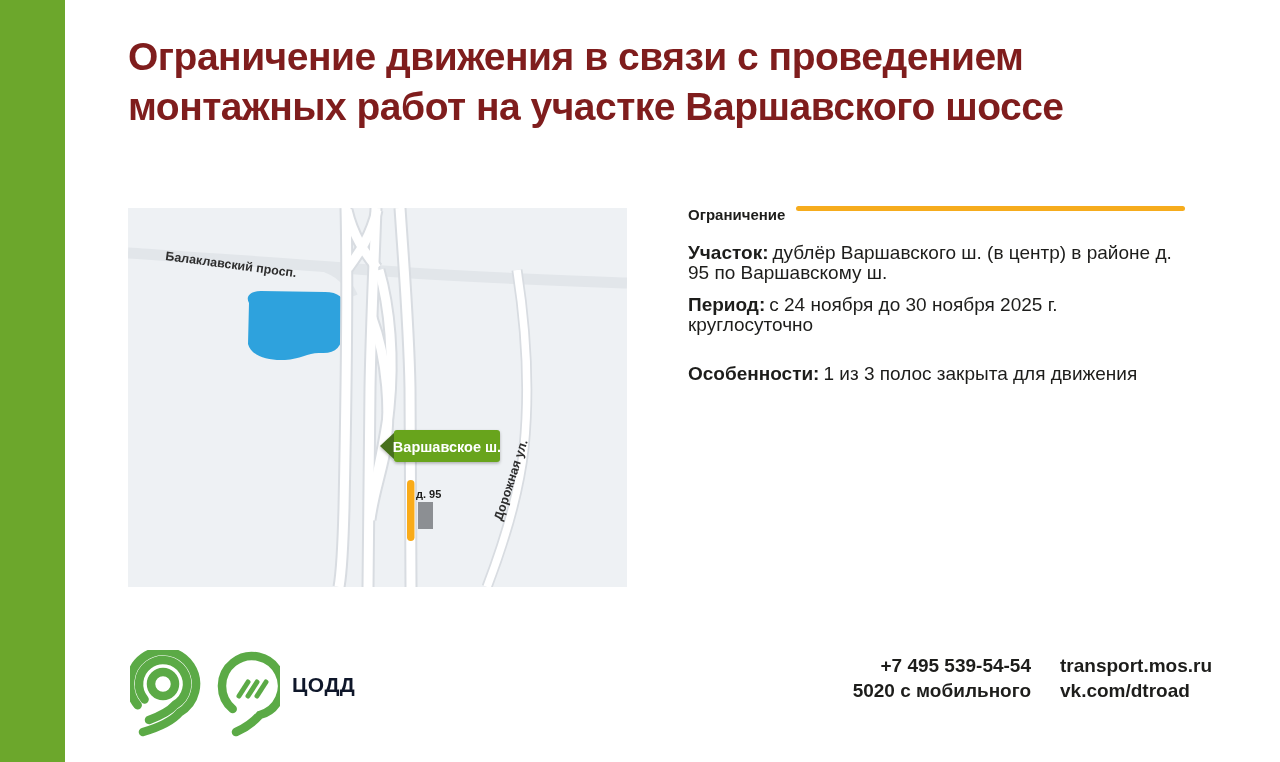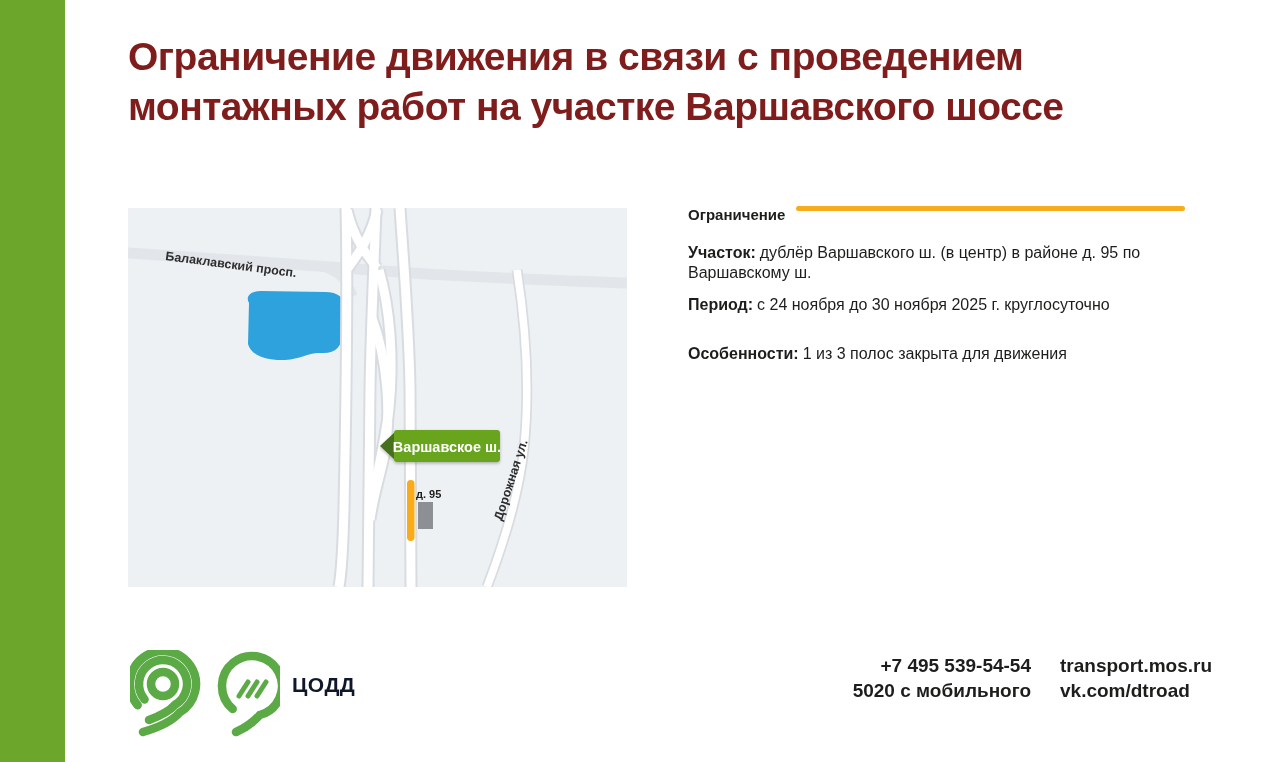--- a/index.html
+++ b/index.html
@@ -11,21 +11,21 @@
   .title{
     position:absolute;left:128px;top:32px;width:1100px;
     font-size:39px;line-height:50px;font-weight:bold;color:#7f1d1d;letter-spacing:-0.5px;
   }
   .title span{display:block;}
   .map-wrap{position:absolute;left:128px;top:208px;width:499px;height:379px;}
   .info{position:absolute;left:688px;top:206px;width:497px;}
   .info-head{display:flex;align-items:flex-start;height:18px;}
   .info-head .hd{font-size:15px;font-weight:bold;white-space:nowrap;}
   .hline{flex:1;height:5px;border-radius:3px;background:#F6AC1D;margin-left:11px;}
-  .info-row{font-size:16px;line-height:20px;}
+  .info-row{font-size:19px;line-height:20px;}
   .info-row .lbl{font-weight:bold;margin-right:4px;}
   .row-1{margin-top:19px;}
   .row-2{margin-top:12px;}
   .row-3{margin-top:29px;}
   .logos{position:absolute;left:130px;top:650px;}
   .codd-name{
     position:absolute;left:292px;top:673px;
     font-size:21px;font-weight:bold;color:#0f172a;letter-spacing:0.5px;
   }
   .contacts{position:absolute;left:843px;top:653px;display:flex;gap:29px;

